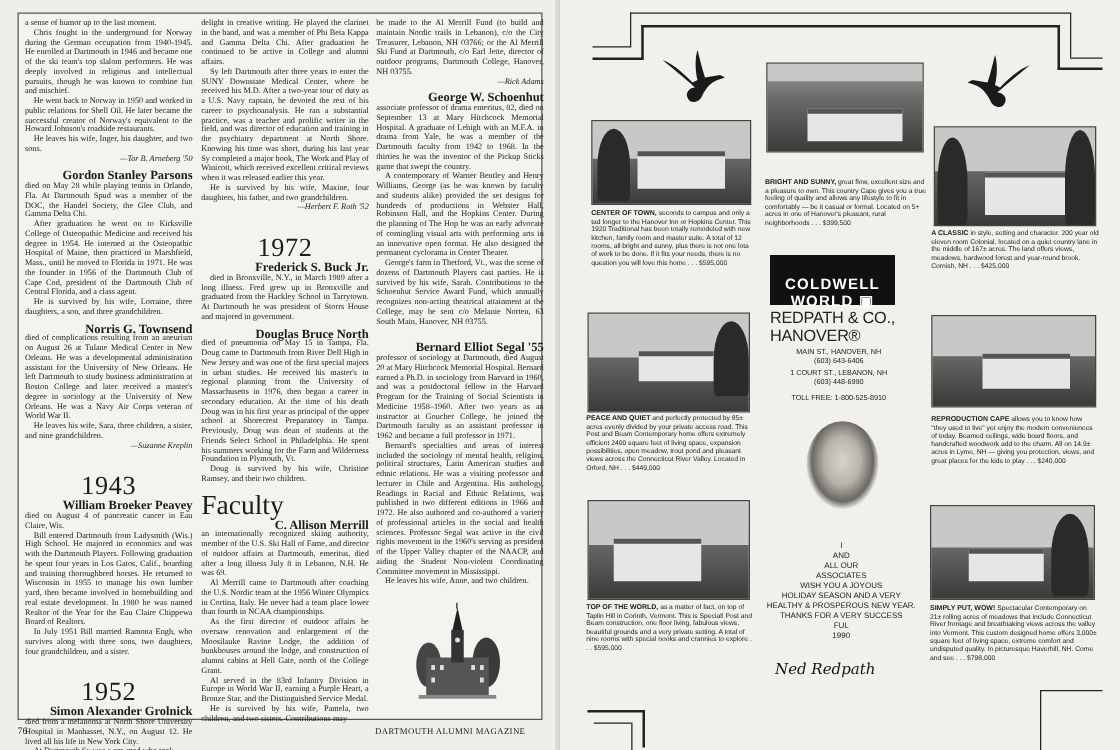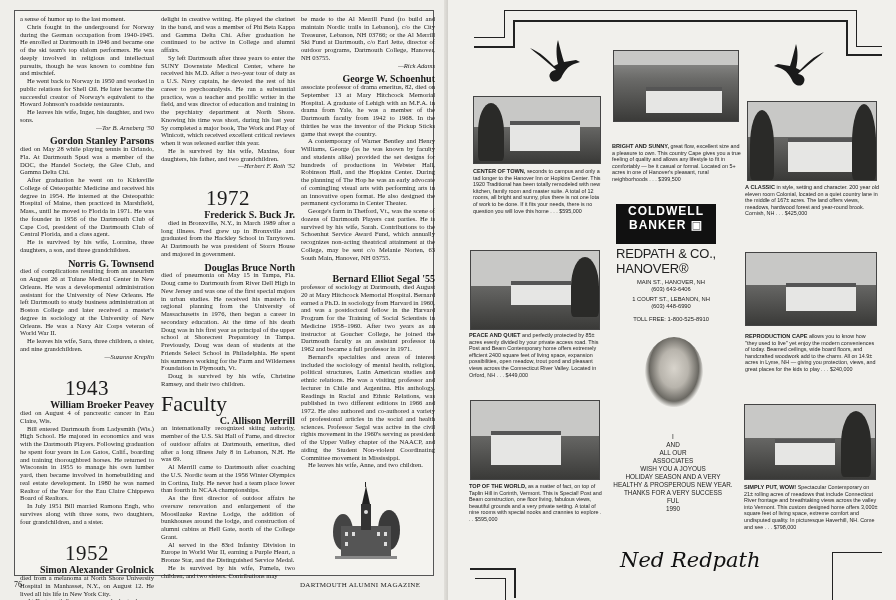--- a/index.html
+++ b/index.html
@@ -21,28 +21,28 @@
 .illus{position:absolute;left:327px;top:482px;width:78px;height:82px}
 
 .frame-line{position:absolute;background:#222}
 .goose{position:absolute}
 .photo{position:absolute;background:linear-gradient(180deg,#9a9a98 0%,#6a6a68 40%,#3a3a38 100%);border:1px solid #444;overflow:hidden}
 .photo .sky{position:absolute;left:0;top:0;width:100%;height:45%;background:#c8c8c6}
 .photo .house{position:absolute;background:#e6e6e4;border-top:4px solid #555}
 .photo .tree{position:absolute;background:#2a2a28;border-radius:50% 50% 10% 10%}
 .listing{position:absolute;font-family:"Liberation Sans",sans-serif;font-size:5.4px;line-height:6.6px;color:#222}
 .listing b{font-weight:bold;font-size:5.6px}
-.cb-logo{position:absolute;left:616px;top:204px;width:100px;height:40px;background:#111;color:#fff;font-family:"Liberation Sans",sans-serif;font-weight:bold;text-align:center;padding-top:0}
+.cb-logo{position:absolute;left:616px;top:204px;width:100px;height:40px;background:#111;color:#fff;font-family:"Liberation Sans",sans-serif;font-weight:bold;text-align:center;padding-top:16px}
 .cb-logo .l1{font-size:12px;letter-spacing:1px;line-height:14px}
 .cb-logo .l2{font-size:12px;letter-spacing:1px;line-height:14px}
 .redpath{position:absolute;left:616px;top:246px;font-family:"Liberation Sans",sans-serif;font-size:13px;line-height:15px;color:#222;letter-spacing:-0.2px}
 .addr{position:absolute;left:616px;width:110px;text-align:center;font-family:"Liberation Sans",sans-serif;font-size:5.8px;line-height:7px}
 .portrait{position:absolute;left:645px;top:337px;width:58px;height:70px;border-radius:50% 50% 45% 45%;background:radial-gradient(ellipse at 50% 45%,#d8d4cc 0%,#b8b4ac 35%,#6a6862 60%,#f1f0ec 72%)}
 .holiday{position:absolute;left:608px;top:433px;width:130px;text-align:center;font-family:"Liberation Sans",sans-serif;font-size:6.4px;line-height:8px;color:#222}
-.signature{position:absolute;left:620px;top:548px;font-family:"DejaVu Serif",serif;font-style:italic;font-size:21px;color:#111}
+.signature{position:absolute;left:620px;top:528px;font-family:"DejaVu Serif",serif;font-style:italic;font-size:12px;color:#111}
 </style>
 </head>
 <body>
 
 <div class="page-left">
   <div class="obit-box">
     <div class="col" style="left:5px">
       <p class="noind">a sense of humor up to the last moment.</p>
       <p>Chris fought in the underground for Norway during the German occupation from 1940-1945. He enrolled at Dartmouth in 1946 and became one of the ski team's top slalom performers. He was deeply involved in religious and intellectual pursuits, though he was known to combine fun and mischief.</p>
       <p>He went back to Norway in 1950 and worked in public relations for Shell Oil. He later became the successful creator of Norway's equivalent to the Howard Johnson's roadside restaurants.</p>
@@ -187,21 +187,21 @@
 <div class="listing" style="left:473px;top:168px;width:130px"><b>CENTER OF TOWN,</b><span> seconds to campus and only a tad longer to the Hanover Inn or Hopkins Center. This 1920 Traditional has been totally remodeled with new kitchen, family room and master suite. A total of 12 rooms, all bright and sunny, plus there is not one lota of work to be done. If it fits your needs, there is no question you will love this home . . . $595,000</span></div>
 <div class="listing" style="left:612px;top:143px;width:130px"><b>BRIGHT AND SUNNY,</b><span> great flow, excellent size and a pleasure to own. This country Cape gives you a true feeling of quality and allows any lifestyle to fit in comfortably — be it casual or formal. Located on 5+ acres in one of Hanover's pleasant, rural neighborhoods . . . $399,500</span></div>
 <div class="listing" style="left:745px;top:184px;width:134px"><b>A CLASSIC</b><span> in style, setting and character. 200 year old eleven room Colonial, located on a quiet country lane in the middle of 167± acres. The land offers views, meadows, hardwood forest and year-round brook. Cornish, NH . . . $425,000</span></div>
 <div class="listing" style="left:469px;top:332px;width:134px"><b>PEACE AND QUIET</b><span> and perfectly protected by 85± acres evenly divided by your private access road. This Post and Beam Contemporary home offers extremely efficient 2400 square feet of living space, expansion possibilities, open meadow, trout pond and pleasant views across the Connecticut River Valley. Located in Orford, NH . . . $449,000</span></div>
 <div class="listing" style="left:745px;top:333px;width:134px"><b>REPRODUCTION CAPE</b><span> allows you to know how "they used to live" yet enjoy the modern conveniences of today. Beamed ceilings, wide board floors, and handcrafted woodwork add to the charm. All on 14.9± acres in Lyme, NH — giving you protection, views, and great places for the kids to play . . . $240,000</span></div>
 <div class="listing" style="left:469px;top:483px;width:134px"><b>TOP OF THE WORLD,</b><span> as a matter of fact, on top of Taplin Hill in Corinth, Vermont. This is Special! Post and Beam construction, one floor living, fabulous views, beautiful grounds and a very private setting. A total of nine rooms with special nooks and crannies to explore . . . $595,000</span></div>
 <div class="listing" style="left:744px;top:484px;width:134px"><b>SIMPLY PUT, WOW!</b><span> Spectacular Contemporary on 21± rolling acres of meadows that include Connecticut River frontage and breathtaking views across the valley into Vermont. This custom designed home offers 3,000± square feet of living space, extreme comfort and undisputed quality. In picturesque Haverhill, NH. Come and see . . . $798,000</span></div>
 
 <div class="cb-logo">
   <div class="l1">COLDWELL</div>
-  <div class="l2">BANKER ▣</div>
+  <div class="l2">WORLD ▣</div>
 </div>
 <div class="redpath">
   <div>REDPATH &amp; CO.,</div>
   <div>HANOVER®</div>
 </div>
 <div class="addr" style="top:279px">
   <div>MAIN ST., HANOVER, NH</div>
   <div>(603) 643-6406</div>
 </div>
 <div class="addr" style="top:296px">

